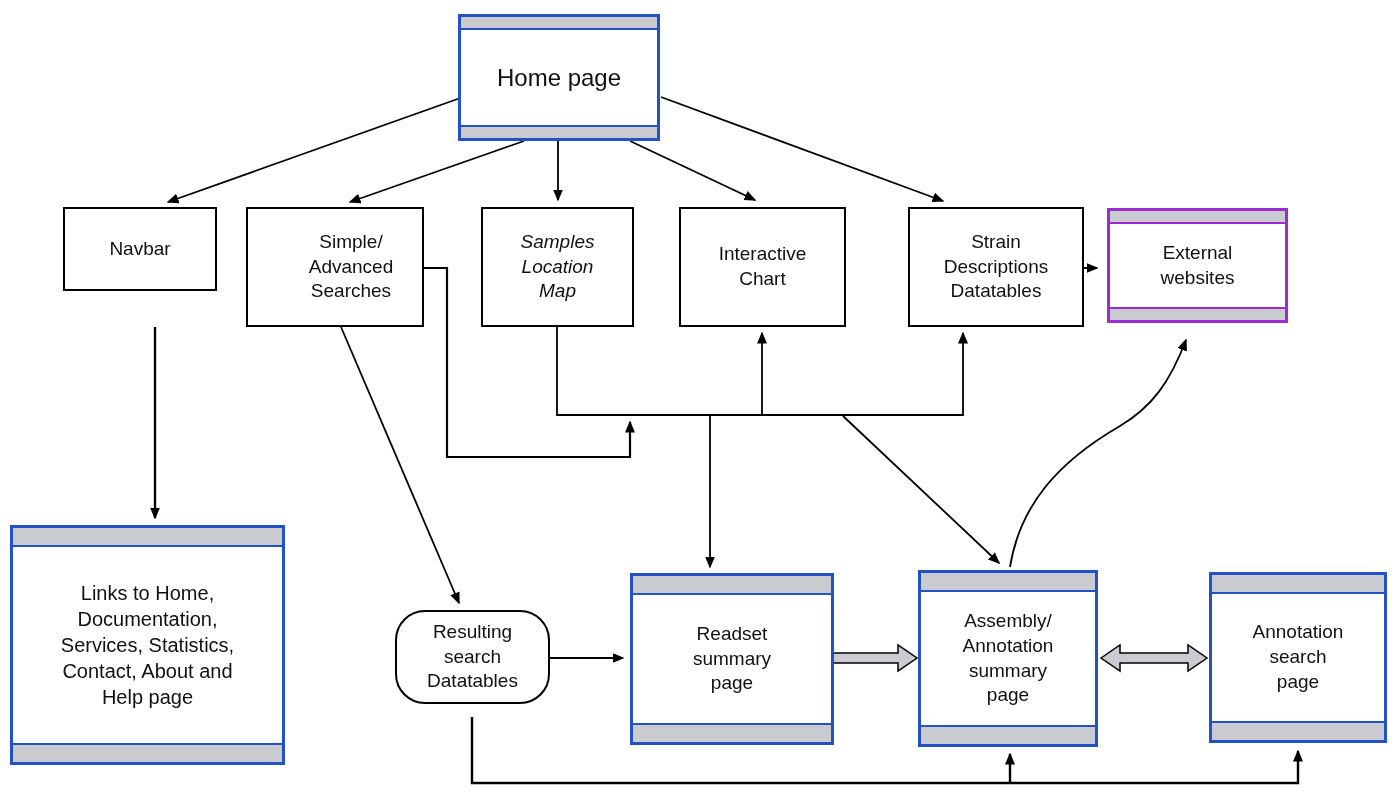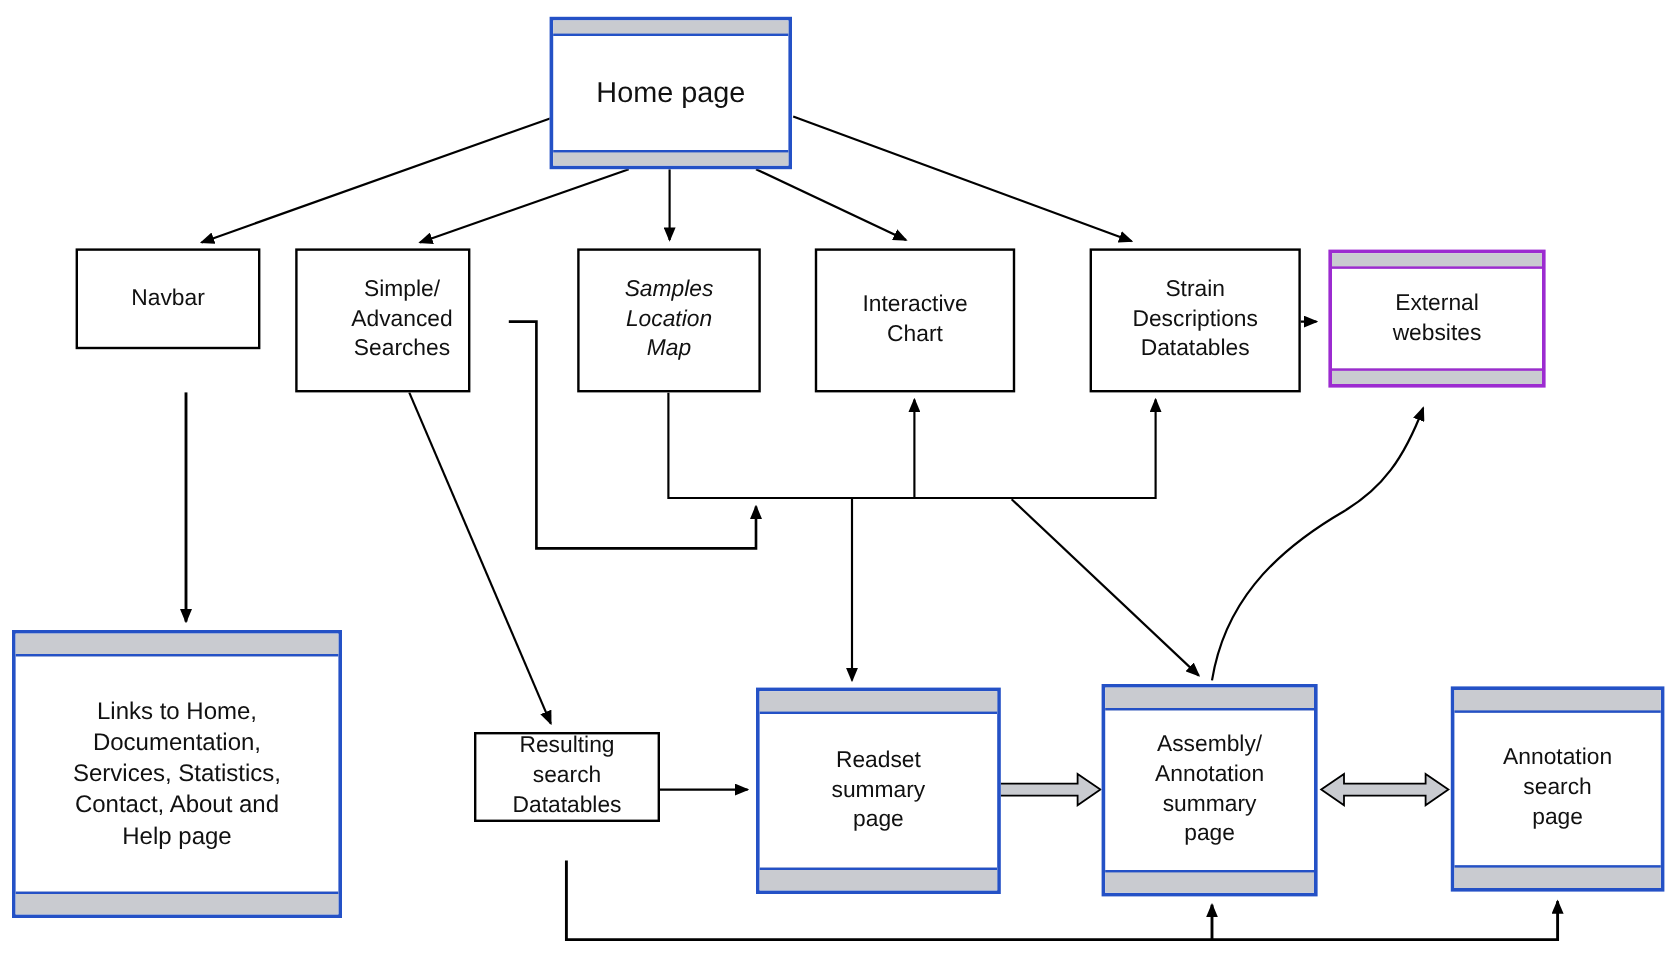--- a/index.html
+++ b/index.html
@@ -66,21 +66,21 @@
     <div class="winbody">
         <span class="label">Home page</span>
       </div>
     <div class="bar bot"></div>
   </div>
 
   <div class="node plain" style="left:63px;top:207px;width:154px;height:84px;">
     <span class="label">Navbar</span>
   </div>
 
-  <div class="node plain" style="left:246px;top:207px;width:146px;height:120px;padding-left:32px;">
+  <div class="node plain" style="left:246px;top:207px;width:178px;height:120px;padding-left:32px;">
     <span class="label">Simple/
 Advanced
 Searches</span>
   </div>
 
   <div class="node plain" style="left:481px;top:207px;width:153px;height:120px;font-style:italic;">
     <span class="label">Samples
 Location
 Map</span>
   </div>
@@ -110,21 +110,21 @@
     <div class="winbody">
         <span class="label">Links to Home,
 Documentation,
 Services, Statistics,
 Contact, About and
 Help page</span>
       </div>
     <div class="bar bot"></div>
   </div>
 
-  <div class="node plain" style="left:395px;top:610px;width:155px;height:75px;">
+  <div class="node plain" style="left:395px;top:610px;width:155px;height:94px;border-radius:30px;">
     <span class="label">Resulting
 search
 Datatables</span>
   </div>
 
   <div class="node win bars-md" style="left:630px;top:573px;width:204px;height:172px;">
     <div class="bar top"></div>
     <div class="winbody">
         <span class="label">Readset
 summary

